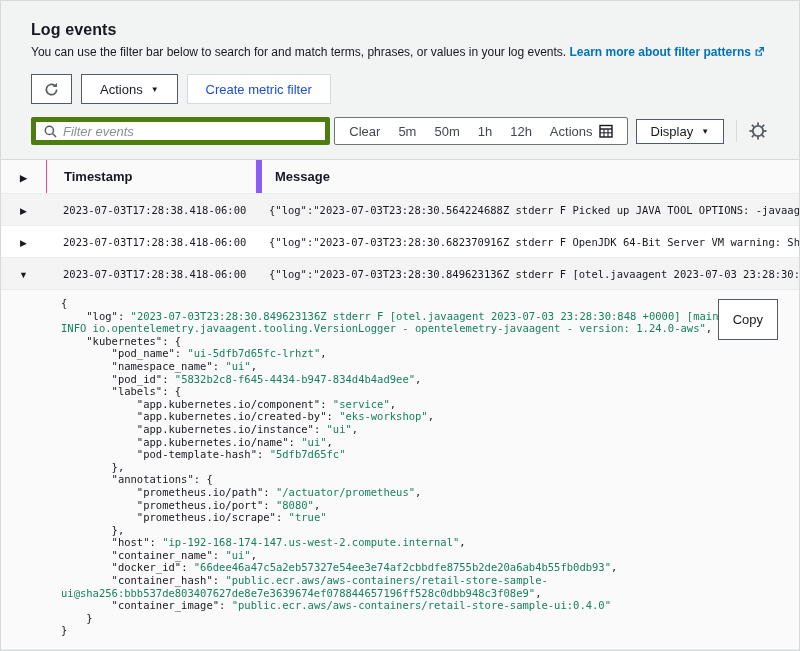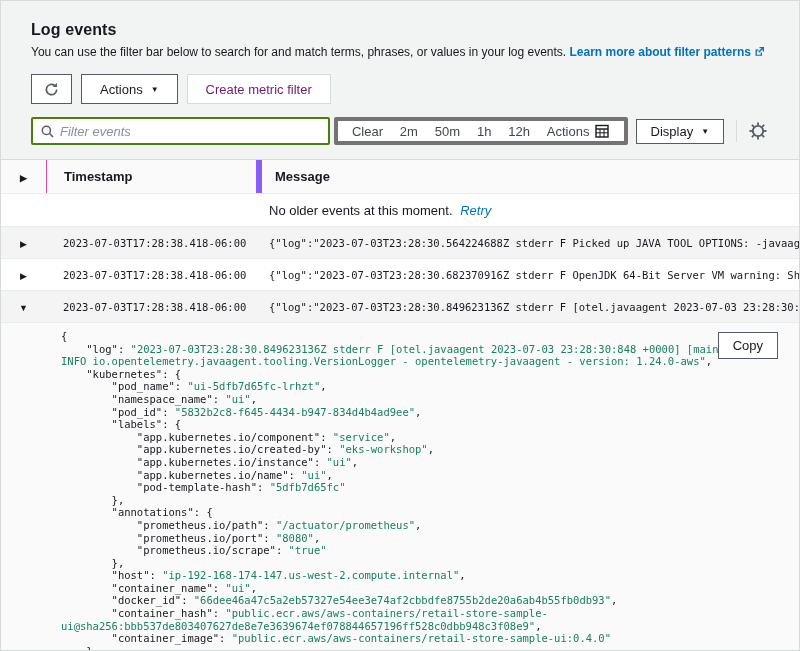--- a/index.html
+++ b/index.html
@@ -24,37 +24,37 @@
   .toolbar { display:flex; gap:9px; margin-top:14px; align-items:center; }
   .btn {
     background:#fff; border:1px solid #545b64; border-radius:0;
     font-family:"Liberation Sans", sans-serif;
     font-size:13px; font-weight:normal; color:#16191f;
     height:30px; padding:0 18px; cursor:pointer;
     display:inline-flex; align-items:center; gap:8px; white-space:nowrap;
   }
   .btn .caret { font-size:8px; color:#16191f; }
   .btn.icon-btn { padding:0 12px; }
-  .btn:disabled { color:#701a75; border-color:#d5dbdb; cursor:default; }
+  .btn:disabled { color:#1d4ed8; border-color:#d5dbdb; cursor:default; }
 
   
   .filterbar { display:flex; margin-top:13px; align-items:center; }
   .search {
     position:relative; width:320px; height:28px; background:#fff;
-    border:2px solid #4d7c0f; border-radius:2px; display:flex; align-items:center;
+    border:5px solid #4d7c0f; border-radius:2px; display:flex; align-items:center;
   }
   .search svg { margin-left:8px; flex:none; }
   .search input {
     border:none; outline:none; width:100%; height:100%; padding:0 8px 0 6px;
     font-size:13px; font-style:italic; color:#16191f; background:transparent;
     font-family:"Liberation Sans", sans-serif;
   }
   .search input::placeholder { color:#879196; font-style:italic; }
   .ranges {
-    margin-left:4px; height:28px; background:#fff; border:4px solid #737373; border-radius:2px;
+    margin-left:4px; height:28px; background:#fff; border:1px solid #737373; border-radius:2px;
     display:flex; align-items:center; width:312px; justify-content:space-between; padding:0 14px;
   }
   .range-item {
     background:none; border:none; font-size:13px; color:#414750; cursor:pointer;
     font-family:"Liberation Sans", sans-serif; display:inline-flex; align-items:center; gap:6px; padding:0;
   }
   .display-btn { margin-left:8px; height:25px; padding:0 14px; }
   .vdiv { width:1px; height:22px; background:#d5dbdb; margin:0 10px 0 12px; }
   .gear-btn { background:none; border:none; cursor:pointer; padding:2px; line-height:0; }
 
@@ -75,21 +75,21 @@
 
   
   .detail { position:relative; background:#fafafa; padding:7px 20px 12px 60px; border-bottom:1px solid #eaeded; min-height:352px; }
   .detail pre {
     font-family:"DejaVu Sans Mono", monospace; font-size:10.5px; line-height:12.6px;
     white-space:pre-wrap; overflow-wrap:anywhere; width:695px; color:#16191f;
   }
   .jk { color:#16191f; }
   .jv { color:#16815f; }
   .copy-btn {
-    position:absolute; top:9px; right:21px; height:27px; padding:0 14px;
+    position:absolute; top:9px; right:21px; height:41px; padding:0 14px;
   }
 </style>
 </head>
 <body>
 
 <div class="pad">
   <h1 class="page-title">Log events</h1>
   <p class="page-desc">
     <span>You can use the filter bar below to search for and match terms, phrases, or values in your log events.</span>
     <a><span>Learn more about filter patterns</span><span class="ext-icon"><svg width="11" height="11" viewBox="0 0 11 11">
@@ -115,21 +115,21 @@
   <div class="filterbar">
     <div class="search">
       <svg width="13" height="13" viewBox="0 0 14 14">
           <circle cx="5.8" cy="5.8" r="4.4" fill="none" stroke="#545b64" stroke-width="1.6"></circle>
           <line x1="9.2" y1="9.2" x2="13" y2="13" stroke="#545b64" stroke-width="1.6"></line>
         </svg>
       <input placeholder="Filter events" style="">
     </div>
     <div class="ranges">
       <button class="range-item">Clear</button>
-      <span id="range-buttons" style="display:contents;"><button class="range-item">2m</button><button class="range-item">50m</button><button class="range-item">1h</button><button class="range-item">12h</button></span>
+      <span id="range-buttons" style="display:contents;"><button class="range-item">5m</button><button class="range-item">50m</button><button class="range-item">1h</button><button class="range-item">12h</button></span>
       <button class="range-item">
         <span>Actions</span>
         <span style="line-height:0;"><svg width="14" height="14" viewBox="0 0 14 14">
               <rect x="1" y="1.5" width="12" height="11.5" fill="none" stroke="#16191f" stroke-width="1.4"></rect>
               <line x1="1" y1="5" x2="13" y2="5" stroke="#16191f" stroke-width="1.4"></line>
               <line x1="5" y1="5" x2="5" y2="13" stroke="#16191f" stroke-width="1"></line>
               <line x1="9" y1="5" x2="9" y2="13" stroke="#16191f" stroke-width="1"></line>
               <line x1="1" y1="8.8" x2="13" y2="8.8" stroke="#16191f" stroke-width="1"></line>
             </svg></span>
       </button>
@@ -157,28 +157,20 @@
           </svg></span>
     </button>
   </div>
 </div>
 
 <div class="logtable">
   <div class="trow thead">
     <div class="cell-caret"><span class="caret-glyph">▶</span></div>
     <div class="cell-ts">Timestamp</div>
     <div class="cell-msg">Message</div>
-  </div>
-  <div class="trow info-row">
-    <div class="cell-caret"></div>
-    <div class="cell-ts"></div>
-    <div class="cell-msg" style="white-space:nowrap;">
-      <span>No older events at this moment.</span>
-      <a class="retry-link" style="margin-left:4px;">Retry</a>
-    </div>
   </div>
   <div id="log-rows">
       <div class="trow row-alt">
         <div class="cell-caret"><span class="caret-glyph">▶</span></div>
         <div class="cell-ts mono">2023-07-03T17:28:38.418-06:00</div>
         <div class="cell-msg mono">{"log":"2023-07-03T23:28:30.564224688Z stderr F Picked up JAVA_TOOL_OPTIONS: -javaagent:…</div>
       </div>
       <div class="trow">
         <div class="cell-caret"><span class="caret-glyph">▶</span></div>
         <div class="cell-ts mono">2023-07-03T17:28:38.418-06:00</div>

